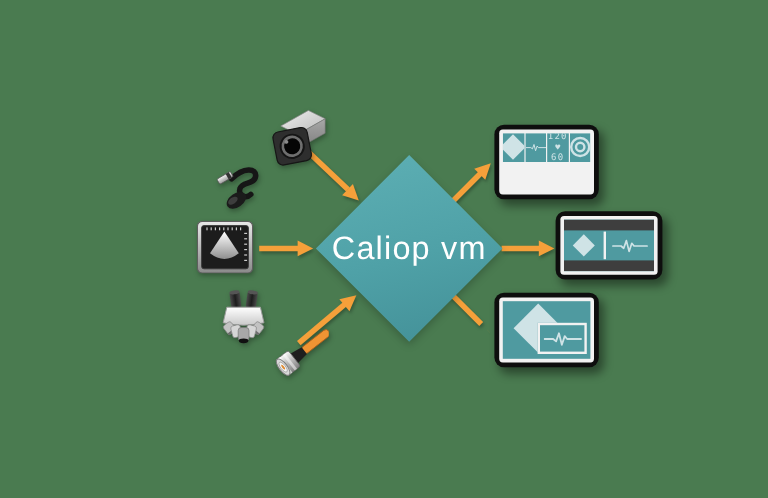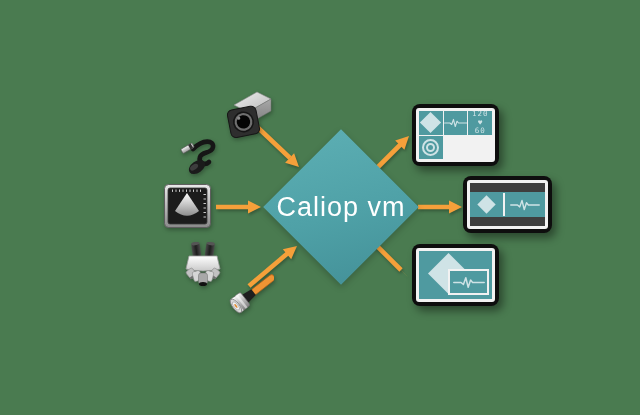--- a/index.html
+++ b/index.html
@@ -30,21 +30,21 @@
   .device { position:absolute; }
   .device svg { display:block; filter: drop-shadow(1.5px 2px 2px rgba(0,0,0,0.3)); }
 
   
   .monitor { position:absolute; background: var(--frame-black,#0e0e0e); border-radius:8px;
              padding:4px; box-sizing:border-box; box-shadow: 4px 5px 8px rgba(0,0,0,0.42); }
   .bezel   { width:100%; height:100%; background: var(--bezel-white,#f2f2f2); border-radius:3px;
              padding:3px; box-sizing:border-box; }
   .screen  { width:100%; height:100%; background: var(--screen-teal,#4f9aa0); position:relative; overflow:hidden; }
 
-  .screen-grid { display:grid; grid-template-columns:1fr 1fr 1fr; grid-template-rows:1fr 1fr;
+  .screen-grid { display:grid; grid-template-columns:1fr 1fr 1fr 1fr; grid-template-rows:1fr 1fr;
                  gap:1px; background: var(--bezel-white,#f2f2f2); }
   .pane { background: var(--screen-teal,#4f9aa0); display:flex; align-items:center; justify-content:center; overflow:hidden; }
 
   .logo-diamond { width:15px; height:15px; background: var(--accent-light,#cfe3e6); transform:rotate(45deg); }
   .ecg { color: var(--accent-light,#eaf4f4); }
 
   .bp { text-align:center; color: var(--accent-light,#bfdcde);
         font-family:"DejaVu Sans Mono", monospace; font-size:7.5px; line-height:8.5px; letter-spacing:1px; }
   .bp .heart { font-size:7px; letter-spacing:0; }
 

